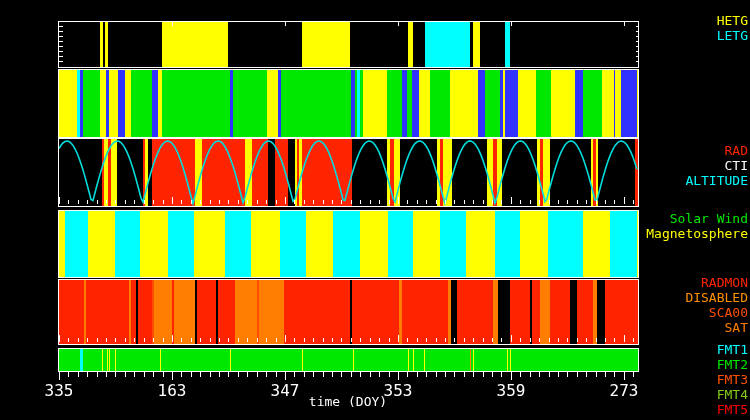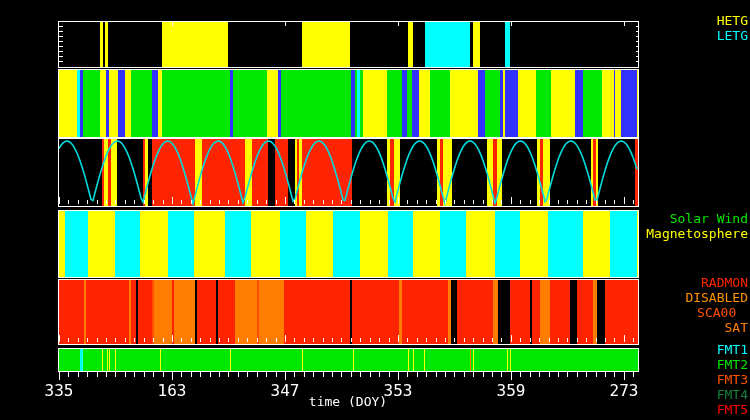--- a/index.html
+++ b/index.html
@@ -409,32 +409,37 @@
       <div class="axis-num" style="left: 285px; top: 381px;">347</div>
       <div class="axis-num" style="left: 398px; top: 381px;">353</div>
       <div class="axis-num" style="left: 511px; top: 381px;">359</div>
       <div class="axis-num" style="left: 624px; top: 381px;">273</div>
     </div>
 
   <div class="label-col" style="top:13px;">
       <span style="color: rgb(255, 255, 0);">HETG</span>
       <span style="color: rgb(0, 255, 255);">LETG</span>
     </div>
+  <div class="label-col" style="top:143px;">
+      <span style="color: rgb(255, 36, 0);">RAD</span>
+      <span style="color: rgb(255, 255, 255);">CTI</span>
+      <span style="color: rgb(0, 255, 255);">ALTITUDE</span>
+    </div>
   <div class="label-col" style="top:211px;">
       <span style="color: rgb(0, 232, 0);">Solar Wind</span>
       <span style="color: rgb(255, 255, 0);">Magnetosphere</span>
     </div>
   <div class="label-col" style="top:275px;">
       <span style="color: rgb(255, 36, 0);">RADMON</span>
       <span style="color: rgb(255, 145, 0);">DISABLED</span>
-      <span style="color: rgb(255, 80, 0); text-align: center;">SCA00</span>
+      <span style="color: rgb(255, 80, 0);">SCA00</span>
       <span style="color: rgb(255, 125, 0);">SAT</span>
     </div>
   <div class="label-col" style="top:342px;">
       <span style="color: rgb(0, 255, 255);">FMT1</span>
       <span style="color: rgb(0, 232, 0);">FMT2</span>
       <span style="color: rgb(255, 80, 0);">FMT3</span>
-      <span style="color: #15803d;">FMT4</span>
+      <span style="color: #84cc16;">FMT4</span>
       <span style="color: rgb(255, 0, 0);">FMT5</span>
     </div>
 
   <div id="xlabel">time (DOY)</div>
 </div>
 
 </body></html>

